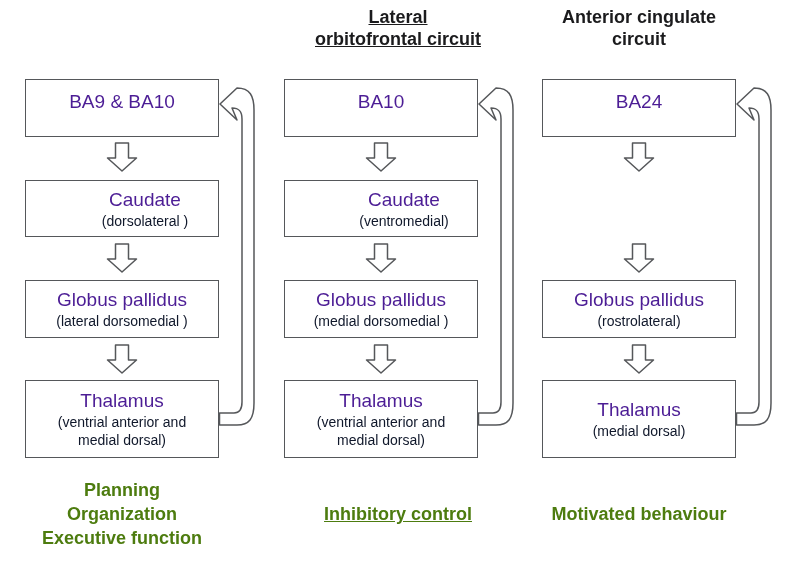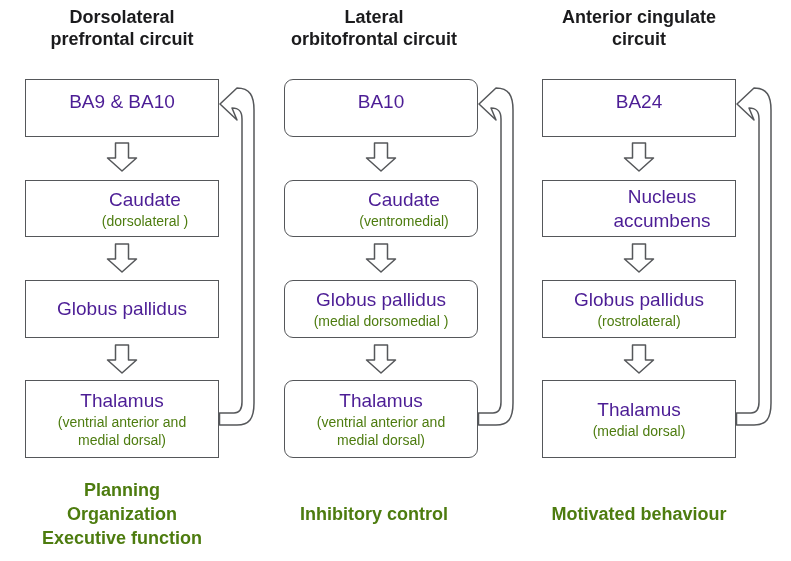--- a/index.html
+++ b/index.html
@@ -42,28 +42,28 @@
   }
   .box-main {
     font-size: 19px;
     line-height: 24px;
     color: #4c1d95;
     white-space: pre-line;
   }
   .box-sub {
     font-size: 14px;
     line-height: 18px;
-    color: #4d7c0f;
+    color: #0f172a;
     white-space: pre-line;
   }
   .c1 { left: 25px; }
-  .c2 { left: 284px; border-radius: 9px; }
+  .c2 { left: 284px; }
   .c3 { left: 542px; }
   .t1 { left: 2px; }
-  .t2 { left: 254px; }
+  .t2 { left: 278px; text-decoration: underline; }
   .t3 { left: 519px; }
   .r1 { top: 79px;  height: 58px; justify-content: flex-start; padding-top: 10px; }
   .r2 { top: 180px; height: 57px; padding-left: 46px; }
   .r3 { top: 280px; height: 58px; }
   .r4 { top: 380px; height: 78px; }
   .func-label {
     position: absolute;
     top: 476px;
     height: 76px;
     width: 240px;
@@ -122,31 +122,30 @@
       C 767 88 771 96 771 110
       L 771 403
       C 771 419 766 425 754 425
       L 736.5 425 L 736.5 413 L 751 413
       C 756 413 759 410 759 402
       L 759 119
       C 759 111 756 108 749 108
       L 754 120 Z"></path>
   </svg>
 
-  <div class="col-title t1">Dorsolateral
-prefrontal circuit</div>
   <div class="node-box c1 r1">
     <div class="box-main">BA9 &amp; BA10</div>
   </div>
   <div class="node-box c1 r2">
     <div class="box-main">Caudate</div>
     <div class="box-sub">(dorsolateral )</div>
   </div>
   <div class="node-box c1 r3">
     <div class="box-main">Globus pallidus</div>
+    <div class="box-sub">(lateral dorsomedial )</div>
   </div>
   <div class="node-box c1 r4">
     <div class="box-main">Thalamus</div>
     <div class="box-sub">(ventrial anterior and
 medial dorsal)</div>
   </div>
   <div class="func-label t1">Planning
 Organization
 Executive function</div>
 
@@ -168,24 +167,20 @@
     <div class="box-sub">(ventrial anterior and
 medial dorsal)</div>
   </div>
   <div class="func-label t2">Inhibitory control</div>
 
   <div class="col-title t3">Anterior cingulate
 circuit</div>
   <div class="node-box c3 r1">
     <div class="box-main">BA24</div>
   </div>
-  <div class="node-box c3 r2">
-    <div class="box-main">Nucleus
-accumbens</div>
-  </div>
   <div class="node-box c3 r3">
     <div class="box-main">Globus pallidus</div>
     <div class="box-sub">(rostrolateral)</div>
   </div>
   <div class="node-box c3 r4">
     <div class="box-main">Thalamus</div>
     <div class="box-sub">(medial dorsal)</div>
   </div>
   <div class="func-label t3">Motivated behaviour</div>
 

